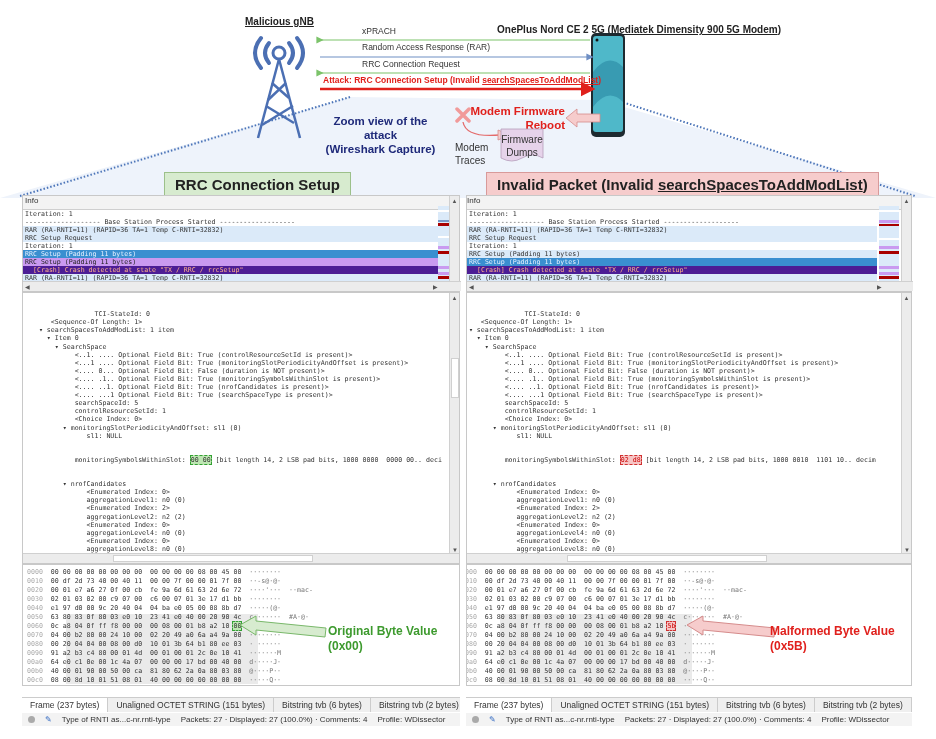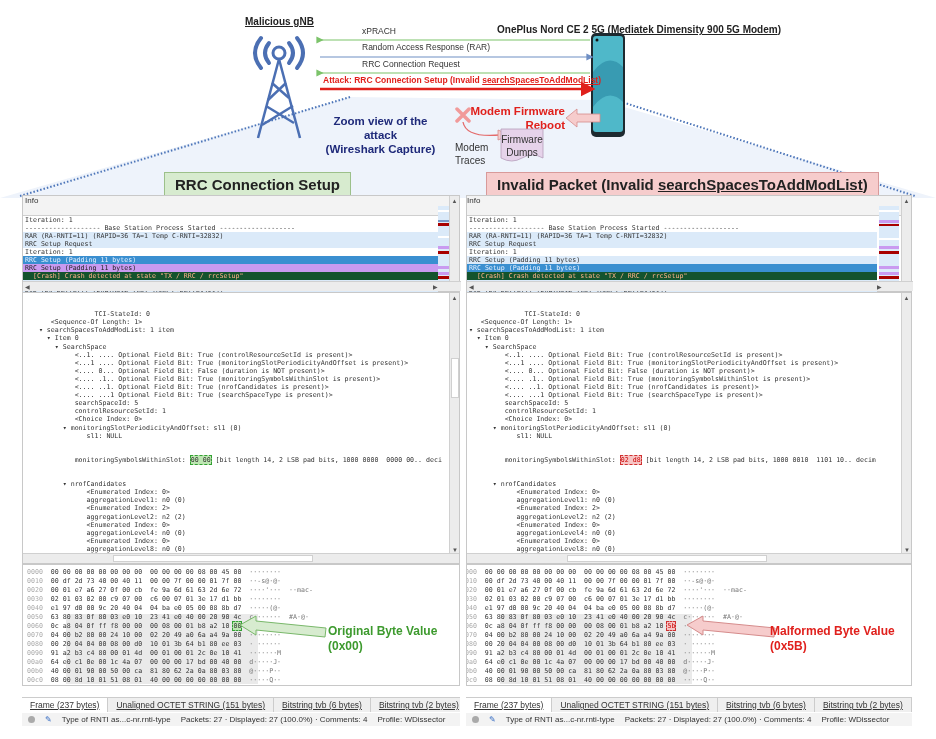--- a/index.html
+++ b/index.html
@@ -16,48 +16,48 @@
   .logcat { font-size: 10px; color: #333; line-height: 13px; }
   .dumps { font-size: 10px; color: #333; line-height: 13px; text-align: center; }
 
   
   .callout-green { background: #d7ebcf; border: 1px solid #9cc08a; font-weight: bold; font-size: 15px; color: #222; padding: 3px 10px; white-space: nowrap; }
   .callout-red { background: #f6cccc; border: 1px solid #d89a9a; font-weight: bold; font-size: 15px; color: #222; padding: 3px 10px; white-space: nowrap; }
   .callout-red u { text-decoration: underline; }
 
   
   .ws { position: absolute; background: #fff; border: 1px solid #c8c8c8; font-size: 7px; color: #333; }
-  .pkt-head { height: 20px; background: #f3f3f3; border-bottom: 1px solid #cfcfcf; font-family: "Liberation Sans", sans-serif; font-size: 8px; padding-left: 2px; line-height: 10px; color:#333;}
+  .pkt-head { height: 14px; background: #f3f3f3; border-bottom: 1px solid #cfcfcf; font-family: "Liberation Sans", sans-serif; font-size: 8px; padding-left: 2px; line-height: 10px; color:#333;}
   .pkt-row { height: 8px; line-height: 8px; padding-left: 2px; white-space: nowrap; overflow: hidden; font-family: "DejaVu Sans Mono", monospace; font-size: 6.6px; }
   .row-white { background: #ffffff; color: #333; }
   .row-blue { background: #dbeaf9; color: #333; }
   .row-sel { background: #3a8fd0; color: #e8f2ff; }
   .row-purple { background: #c99af0; color: #222; }
-  .row-crash { background: #14532d; color: #ffb38a; padding-left: 10px; }
+  .row-crash { background: #4c1d95; color: #ffb38a; padding-left: 10px; }
   .scrollv { position: absolute; width: 10px; background: #ececec; border-left: 1px solid #d0d0d0; }
   .scrollh { position: absolute; height: 10px; background: #ececec; border-top: 1px solid #d0d0d0; }
   .arrow-glyph { font-size: 6px; color: #555; text-align: center; line-height: 10px; }
   .minimap { position: absolute; width: 20px; background: #dbeaf9; }
   .mm-bar { position: absolute; left: 0; width: 20px; }
 
   .tree { font-family: "DejaVu Sans Mono", monospace; font-size: 6.6px; line-height: 8.1px; color: #333; white-space: pre; }
   .hl-green { background: #bde6b2; border: 1px dashed #33a033; }
   .hl-red { background: #f6c4c4; border: 1px dashed #d03030; color: #c00; }
 
   .hex { font-family: "DejaVu Sans Mono", monospace; font-size: 6.6px; line-height: 9px; white-space: pre; color: #333; }
   .hex-off { color: #aaa; margin-top: 20px; }
   .hexband { position:absolute; background:#eaeaea; }
   .byte-green { background: #bde6b2; outline: 1px dashed #33a033; }
   .byte-red { background: #f6c4c4; outline: 1px dashed #d03030; color:#c00;}
 
   .annot-green { font-weight: bold; font-size: 12px; color: #3d9a2e; line-height: 15px; }
   .annot-red { font-weight: bold; font-size: 12px; color: #e0201c; line-height: 15px; }
 
   .tabbar { position:absolute; height: 15px; background:#efefef; border-top:1px solid #ccc; font-size: 8.5px; color:#333; display:flex; }
-  .tab { padding: 0 8px; line-height: 15px; border-right: 1px solid #ccc; white-space: nowrap; text-decoration: underline; }
+  .tab { padding: 0 8px; line-height: 15px; border-right: 1px solid #ccc; white-space: nowrap; }
   .tab.active { background:#fff; }
   .statusbar { position:absolute; height: 13px; background:#f3f3f3; font-size: 8px; color:#333; display:flex; align-items:center; gap: 10px; padding-left: 6px; white-space: nowrap;}
   .dot { width:7px; height:7px; border-radius:50%; background:#aaa; display:inline-block; }
 </style>
 </head>
 <body>
 
 <div class="abs" style="left:0;top:0;width:936px;height:190px;">
 
   <svg class="abs" style="left:0;top:0;" width="936" height="200">

